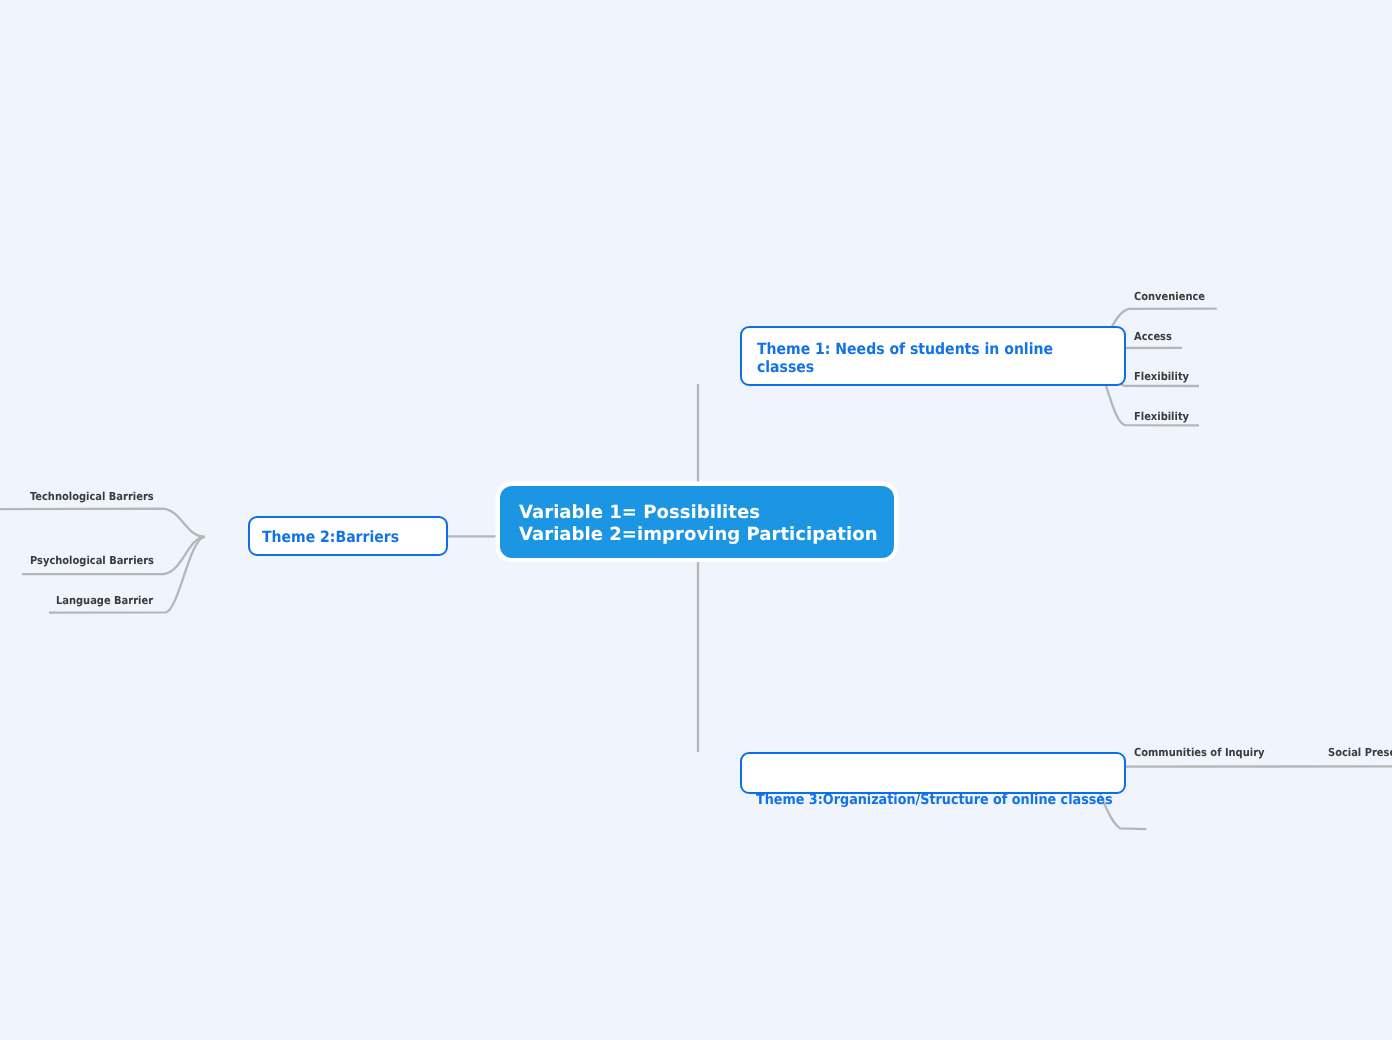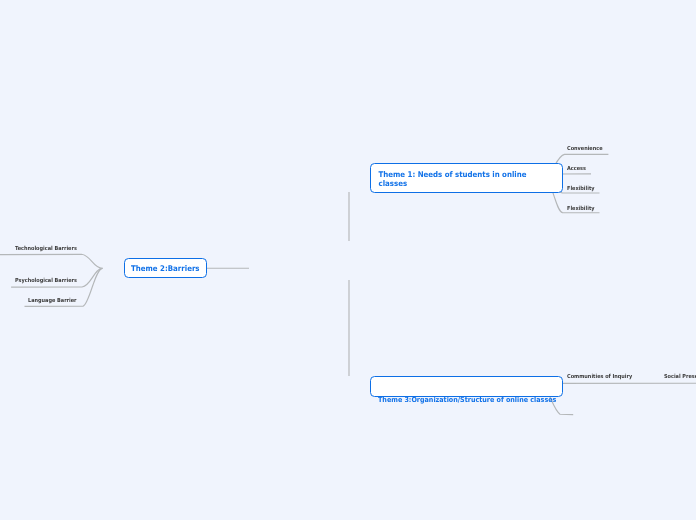--- a/index.html
+++ b/index.html
@@ -29,21 +29,21 @@
   
   .theme {
     background:#ffffff; color:#1272e8;
     border:1.5px solid #0d6fe6;
     border-radius:4.5px;
     font-weight:bold; font-size:7.8px; font-stretch:condensed; line-height:9px;
     box-sizing:border-box;
     margin-left:21px;
   }
   .theme1 { left:349px; top:163px;   width:193px;   height:29.5px; padding:5.8px 14px 0 7.5px; white-space:normal; }
-  .theme2 { left:103px; top:257.5px; width:83px;  height:20px;   padding:5px 0 0 6px; }
+  .theme2 { left:103px; top:257.5px; width:100px;  height:20px;   padding:5px 0 0 6px; }
   .theme3 { left:349px; top:376px;   width:192.5px;   height:21px;   padding:18px 0 0 7px; font-size:7.1px; line-height:9px; }
 
   
   .leaf {
     position:absolute; color:#3b3b3b; font-size:5.5px; line-height:7px;
     white-space:nowrap; font-weight:bold; font-stretch:condensed;
     transform:translateZ(0);
   }
 </style>
 </head>
@@ -64,20 +64,24 @@
 
       <path d="M102.5,268.4 C93,268.4 91,255.3 81.5,254.3 L0,254.6"></path>
       <path d="M102.5,268.4 C94,268.4 91.5,285.7 82,287 L11.1,287.1"></path>
       <path d="M102.5,268.4 C95,268.4 89.5,304.5 83,306.2 L24.5,306.3"></path>
 
       <path d="M541.5,386.4 C545,386.4 549.5,383.9 556,383.3 L696,383.2"></path>
       <path d="M541.5,386.4 C549,386.4 552,408.5 560,414.2 L573.2,414.6"></path>
     </g>
   </svg>
 
+  <div class="node central">
+    <div>Variable 1= Possibilites</div>
+    <div>Variable 2=improving Participation</div>
+  </div>
 
   <div class="node theme theme1">Theme 1: Needs of students in online classes</div>
   <div class="node theme theme2">Theme 2:Barriers</div>
   <div class="node theme theme3">Theme 3:Organization/Structure of online classes</div>
 
   <div class="leaf" style="left:567px;top:146px">Convenience</div>
   <div class="leaf" style="left:567px;top:166px">Access</div>
   <div class="leaf" style="left:567px;top:186px">Flexibility</div>
   <div class="leaf" style="left:567px;top:206px">Flexibility</div>
 

